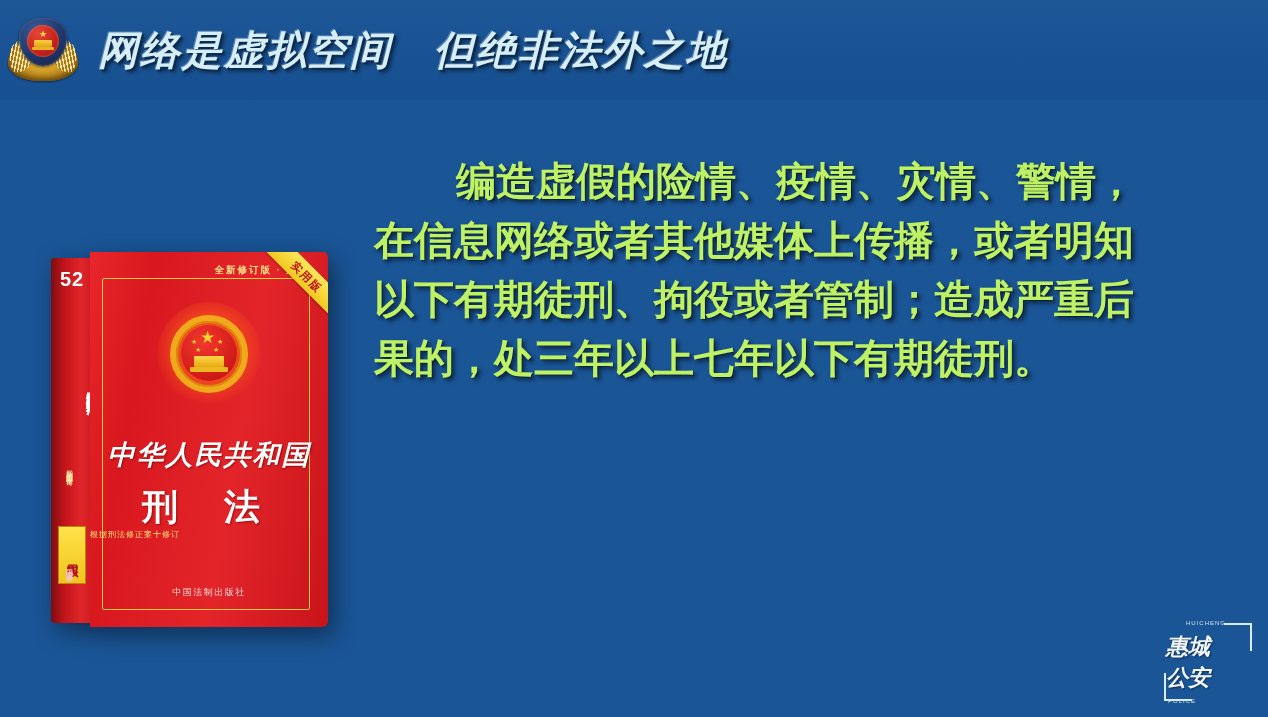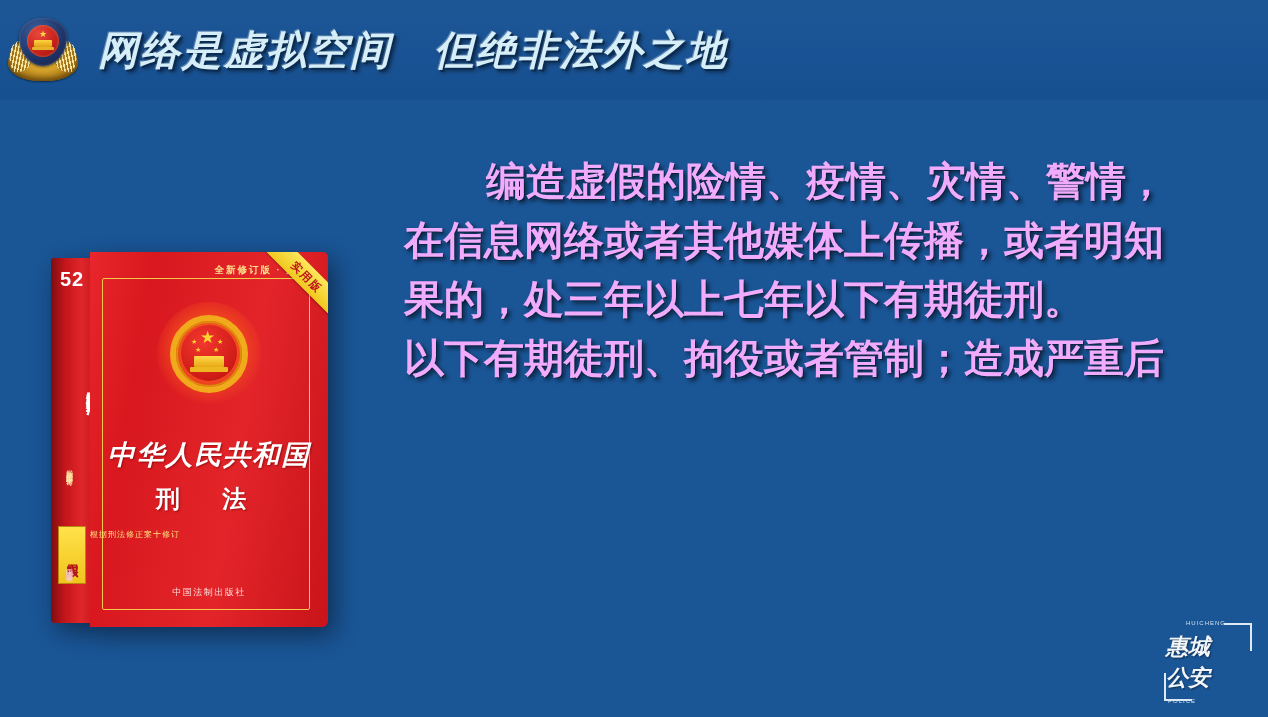--- a/index.html
+++ b/index.html
@@ -285,21 +285,21 @@
     font-weight: bold;
     letter-spacing: 2px;
     text-shadow: 1px 1px 2px rgba(110,0,0,.6);
     font-style: italic;
   }
   .face-title2 {
     position: absolute;
     left: 0; right: 16px; top: 231px;
     text-align: center;
     color: #ffffff;
-    font-size: 24px;
+    font-size: 36px;
     font-weight: bold;
     letter-spacing: 18px;
     text-indent: 18px;
     text-shadow: 1px 1px 2px rgba(110,0,0,.6);
   }
   .face-sub {
     position: absolute;
     left: 0; right: 0; top: 277px;
     color: #ffe07c;
     font-size: 8px;
@@ -327,27 +327,26 @@
     color: #ffffff;
     text-align: center;
     letter-spacing: 0px;
     line-height: 44px;
     text-shadow: 3px 3px 3px rgba(0,0,0,.55), 1px 1px 0 rgba(0,0,0,.4);
     font-family: "DejaVu Sans", "Liberation Sans", sans-serif;
   }
   .law-line {
     font-size: 40px;
     font-weight: bold;
-    color: #f0abfc;
+    color: #bef264;
     line-height: 59px;
     letter-spacing: 0px;
     white-space: pre;
     text-shadow: 3px 3px 4px rgba(0,0,0,.6), 1px 1px 0 rgba(0,0,0,.35);
     font-family: "DejaVu Sans", "Liberation Sans", sans-serif;
-    margin-left: 30px;
   }
   .law-line.indent { text-indent: 82px; }
 
   
   #watermark {
     position: absolute;
     right: 14px;
     bottom: 12px;
     width: 92px;
     height: 86px;
@@ -453,22 +452,22 @@
       <div class="face-title">中华人民共和国</div>
       <div class="face-title2">刑 法</div>
       <div class="face-sub">根据刑法修正案十修订</div>
       <div class="face-pub">中国法制出版社</div>
     </div>
   </div>
 
   <div id="law-text">
     <div class="law-line indent">编造虚假的险情、疫情、灾情、警情，</div>
     <div class="law-line">在信息网络或者其他媒体上传播，或者明知</div>
+    <div class="law-line">以下有期徒刑、拘役或者管制；造成严重后</div>
     <div class="law-line">果的，处三年以上七年以下有期徒刑。</div>
-    <div class="law-line">以下有期徒刑、拘役或者管制；造成严重后</div>
   </div>
 
   <div id="watermark">
     <div class="wm-frame-tr"></div>
     <div class="wm-frame-bl"></div>
     <div class="wm-top-mini">HUICHENG</div>
     <div class="wm-main">
       <div>惠城</div>
       <div>公安</div>
     </div>

